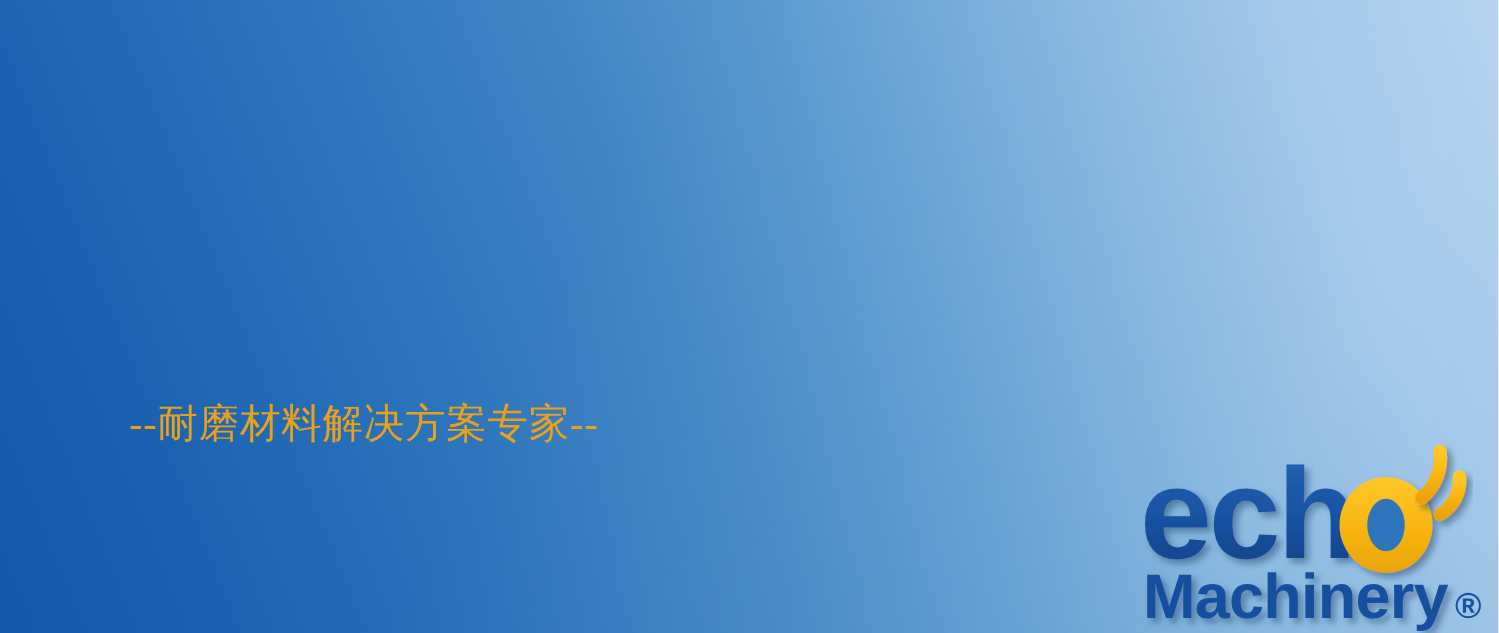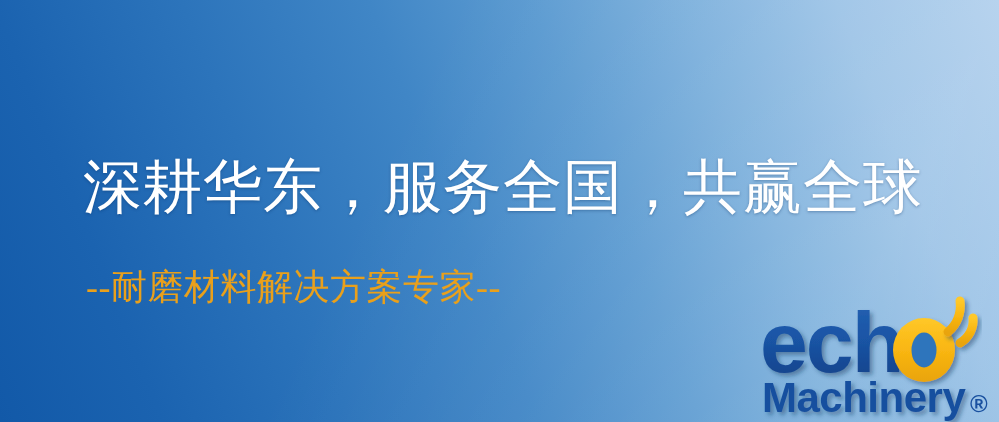--- a/index.html
+++ b/index.html
@@ -53,21 +53,21 @@
     text-shadow: 0 1px 3px rgba(0, 40, 90, 0.35);
   }
 
   
   .subtitle {
     position: absolute;
     left: 86px;
     top: 266px;
     color: #e9a01b;
     font-family: "Liberation Serif", "DejaVu Serif", serif;
-    font-size: 36px;
+    font-size: 27px;
     line-height: 1.2;
     letter-spacing: 0.5px;
     white-space: nowrap;
   }
 
   
   .logo {
     position: absolute;
     left: 748px;
     top: 296px;
@@ -86,21 +86,20 @@
     fill: #19509f;
   }
 </style>
 </head>
 <body>
 
 <div class="banner">
 
   <div class="banner-sheen"></div>
 
-  <div class="headline">深耕华东，服务全国，共赢全球</div>
 
   <div class="subtitle">--耐磨材料解决方案专家--</div>
 
   <div class="logo">
     <svg viewBox="0 0 251 126" xmlns="http://www.w3.org/2000/svg" aria-hidden="true">
       <defs>
         <filter id="dshadow" x="-25%" y="-25%" width="160%" height="170%">
           <feDropShadow dx="3" dy="3" stdDeviation="2.2" flood-color="#173b63" flood-opacity="0.45"></feDropShadow>
         </filter>
         <linearGradient id="blueGrad" x1="0" y1="0" x2="0" y2="1">

